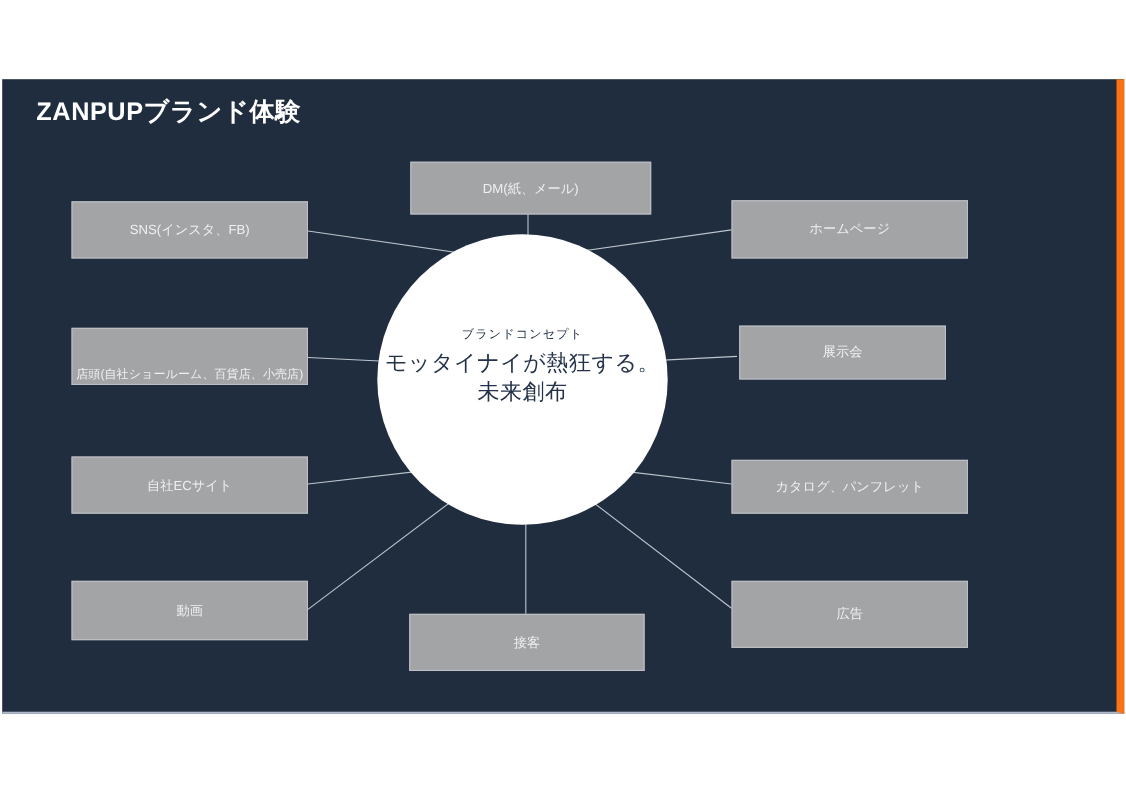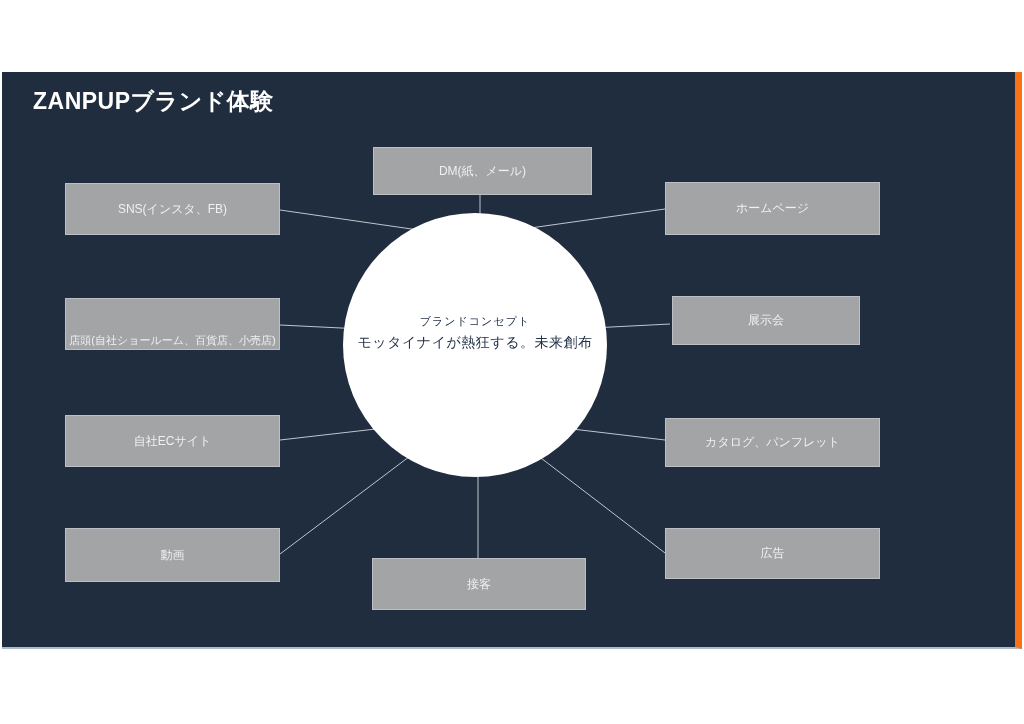--- a/index.html
+++ b/index.html
@@ -32,31 +32,31 @@
   .node span{white-space:nowrap;}
   .n-dm{left:371px;top:49px;width:219px;height:48px;margin-top:26px;}
   .n-sns{left:63px;top:111px;width:215px;height:52px;}
   .n-homepage{left:663px;top:110px;width:215px;height:53px;}
   .n-storefront{left:63px;top:226px;width:215px;height:52px;}
   .n-storefront span{font-size:11px;margin-top:33px;}
   .n-exhibition{left:670px;top:224px;width:188px;height:49px;}
   .n-ec{left:63px;top:343px;width:215px;height:52px;}
   .n-catalog{left:663px;top:346px;width:215px;height:49px;}
   .n-video{left:63px;top:456px;width:215px;height:54px;}
-  .n-advertising{left:663px;top:456px;width:215px;height:51px;}
+  .n-advertising{left:663px;top:456px;width:215px;height:61px;}
   .n-service{left:370px;top:486px;width:214px;height:52px;}
   .center-circle{
     position:absolute;left:341px;top:141px;width:264px;height:264px;
     background:var(--circle);border-radius:50%;
     display:flex;flex-direction:column;align-items:center;justify-content:center;
     color:var(--circle-text);text-align:center;
   }
   .center-inner{position:relative;top:-12px;font-family:Liberation Serif, serif;}
   .concept-label{font-size:11px;margin-bottom:5px;letter-spacing:1px;}
-  .concept-text{font-size:14px;letter-spacing:0.5px;}
+  .concept-text{font-size:20px;letter-spacing:0.5px;}
 </style>
 </head>
 <body>
 
 <div class="slide">
 
   <div class="slide-title">ZANPUPブランド体験</div>
 
   <svg class="connectors" viewBox="0 0 1020 577">
     <line x1="478" y1="96" x2="478" y2="170"></line>

